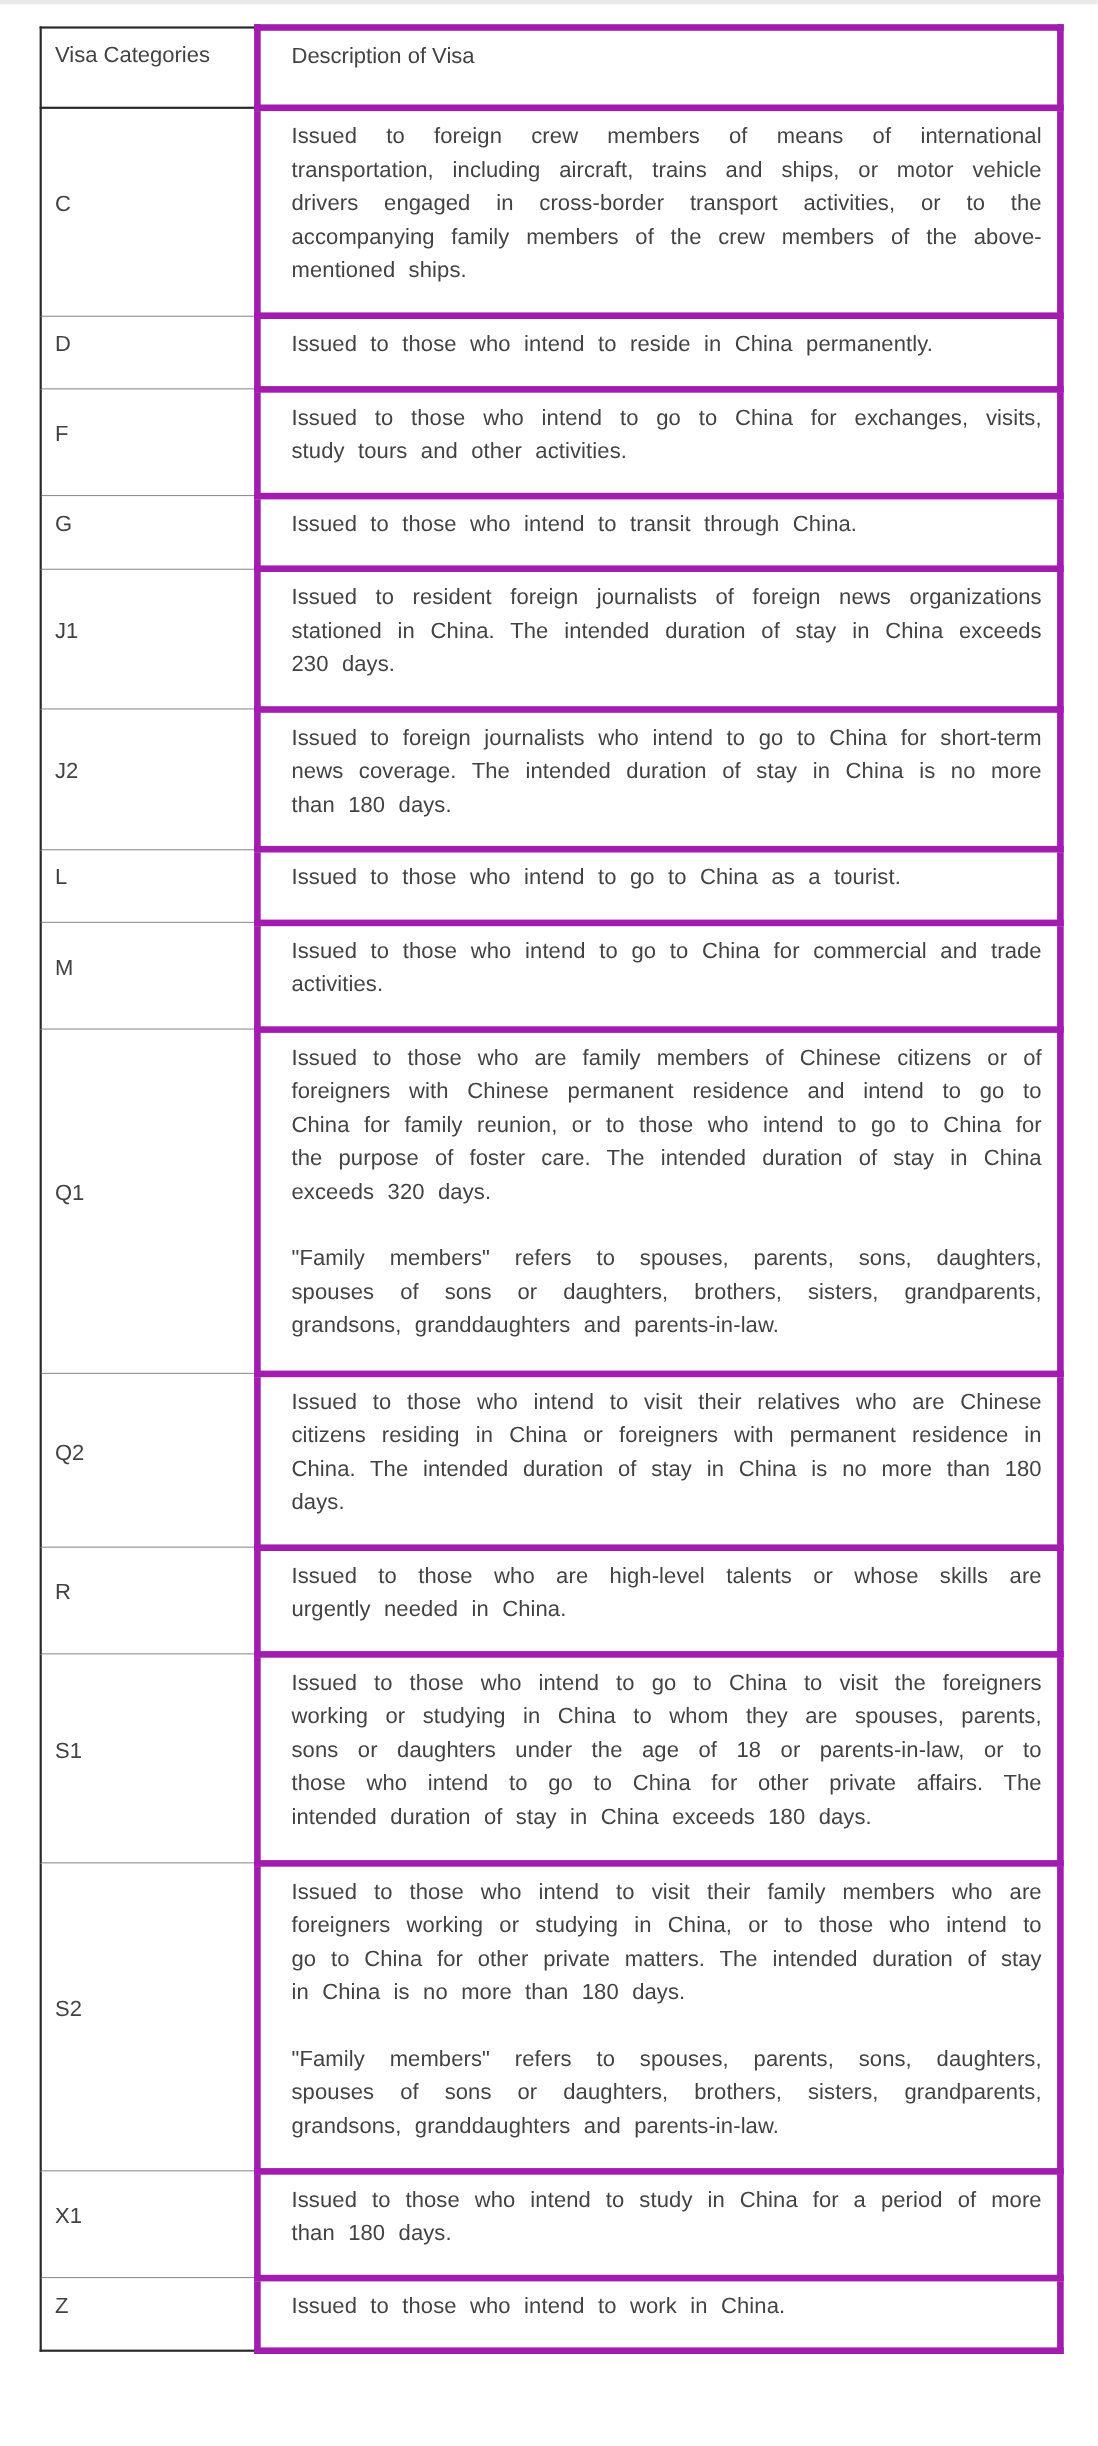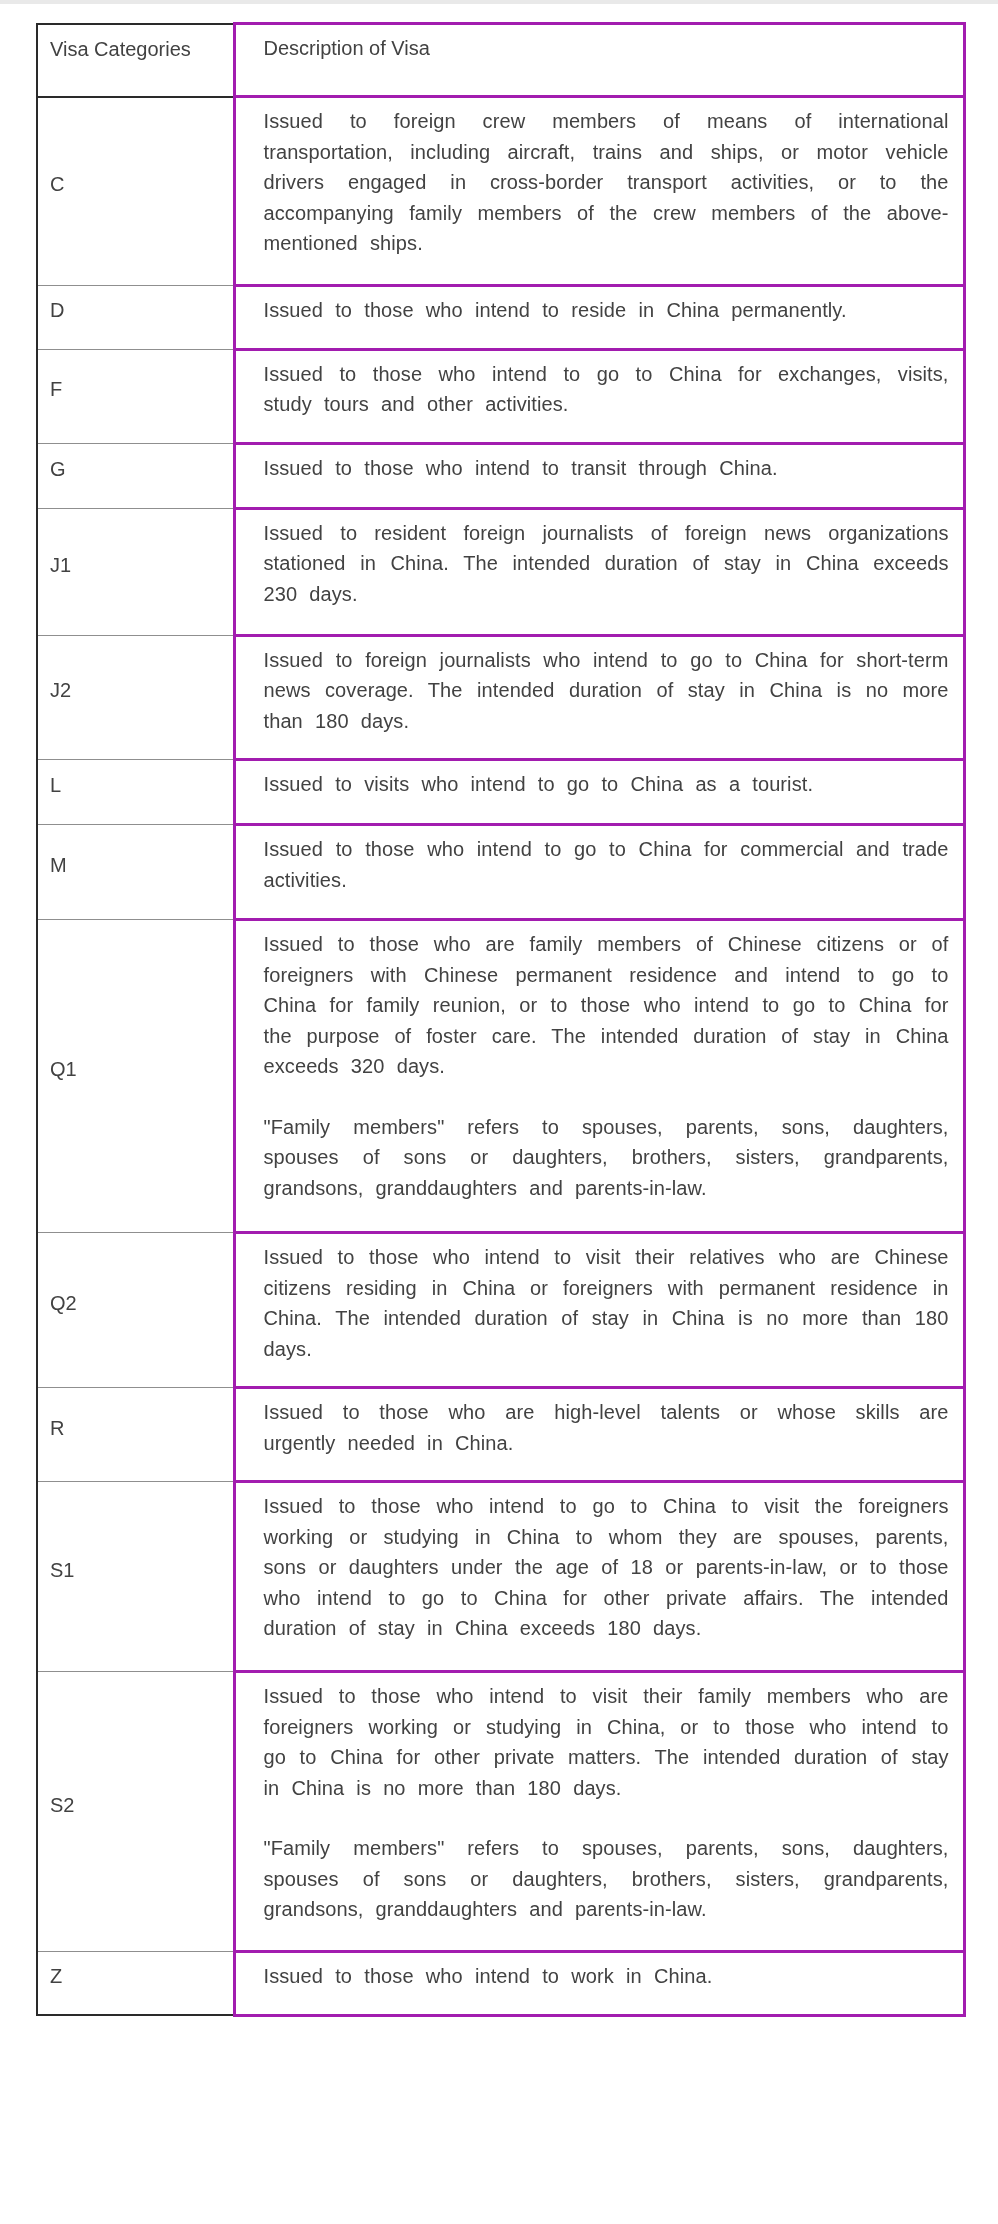--- a/index.html
+++ b/index.html
@@ -50,21 +50,21 @@
   th.code {
     border: 2px solid #2a2a2a;
     padding: 9px 12px 9px 12px;
     vertical-align: top;
     line-height: 30px;
   }
   tr:last-child td.code { border-bottom: 2px solid #2a2a2a; }
 
   
   th.desc, td.desc {
-    border: 3px solid #a21caf;
+    border: 6px solid #a21caf;
     padding: 8px 14px 22px 28px;
     line-height: 30.5px;
   }
   th.desc { padding-bottom: 9px; }
   td.desc {
     text-align: justify;
     word-spacing: 6.5px;
     letter-spacing: 0.1px;
   }
   td.desc p {
@@ -130,21 +130,21 @@
       <tr style="height:123px">
         <td class="code">J2</td>
         <td class="desc">
           <p>Issued to foreign journalists who intend to go to China for short-term news coverage.  The intended duration of stay in China is no more than 180 days.</p>
 
         </td>
       </tr>
       <tr style="height:65px">
         <td class="code">L</td>
         <td class="desc">
-          <p>Issued to visits who intend to go to China as a tourist.</p>
+          <p>Issued to those who intend to go to China as a tourist.</p>
 
         </td>
       </tr>
       <tr style="height:95px">
         <td class="code">M</td>
         <td class="desc">
           <p>Issued to those who intend to go to China for commercial and trade activities.</p>
 
         </td>
       </tr>
@@ -174,20 +174,27 @@
         <td class="desc">
           <p>Issued to those who intend to go to China to visit the foreigners working or studying in China to whom they are spouses, parents, sons or daughters under the age of 18 or parents-in-law, or to those who intend to go to China for other private affairs. The intended duration of stay in China exceeds 180 days.</p>
 
         </td>
       </tr>
       <tr style="height:280px">
         <td class="code">S2</td>
         <td class="desc">
           <p>Issued to those who intend to visit their family members who are foreigners working or studying in China, or to those who intend to go to China for other private matters.  The intended duration of stay in China is no more than 180 days.</p>
           <p>"Family members" refers to spouses, parents, sons, daughters, spouses of sons or daughters, brothers, sisters, grandparents, grandsons, granddaughters and parents-in-law.</p>
+        </td>
+      </tr>
+      <tr style="height:95px">
+        <td class="code">X1</td>
+        <td class="desc">
+          <p>Issued to those who intend to study in China for a period of more than 180 days.</p>
+
         </td>
       </tr>
       <tr style="height:62px">
         <td class="code">Z</td>
         <td class="desc">
           <p>Issued to those who intend to work in China.</p>
 
         </td>
       </tr>
     </tbody>

